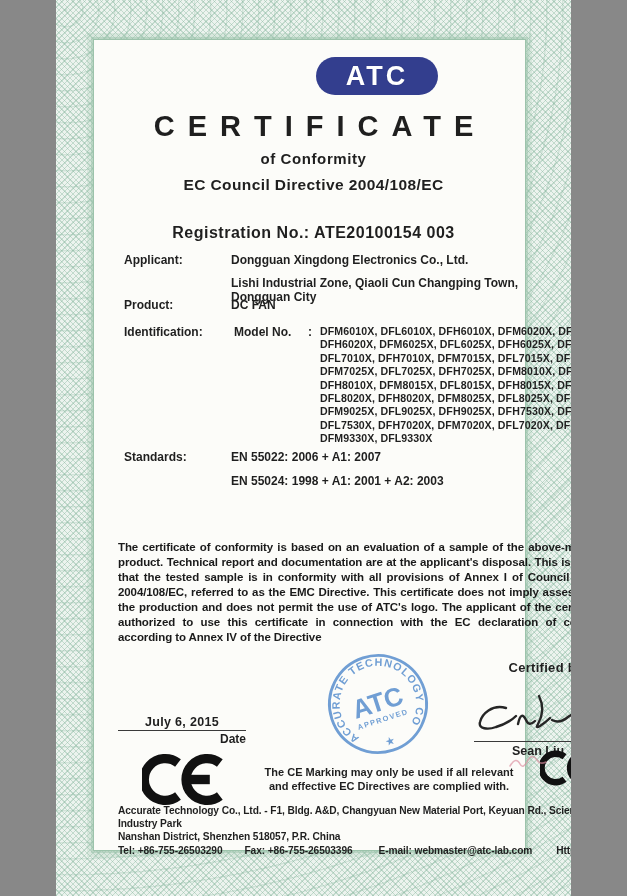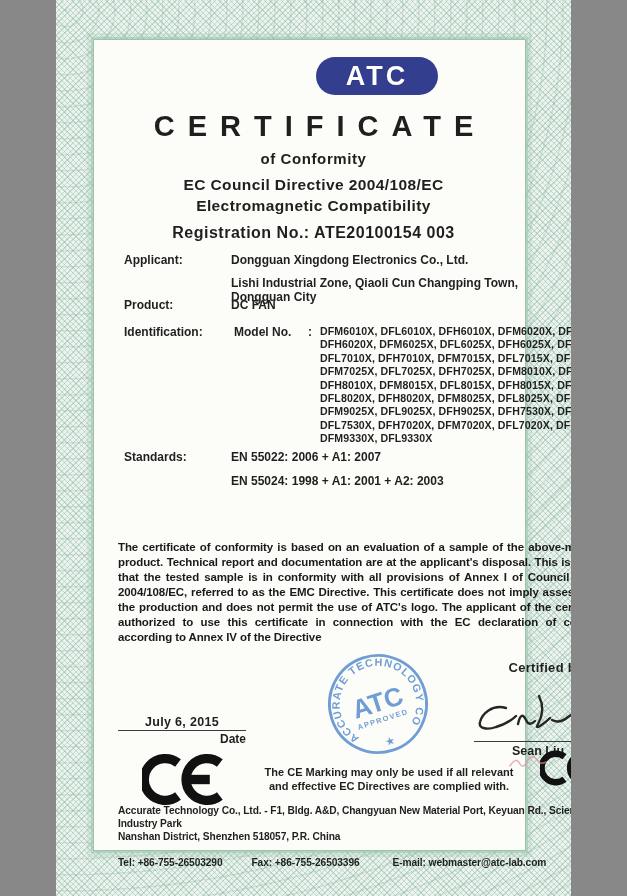--- a/index.html
+++ b/index.html
@@ -65,40 +65,39 @@
   .date-line{border-top:1.6px solid #3a3a3a;margin:1px 0 1px 0;}
   .date-label{font-size:12px;font-weight:bold;text-align:right;}
 
   .ce-left{left:86px;top:752px;width:88px;height:55px;}
   .ce-right{left:484px;top:749px;width:60px;height:38px;}
   .ink{left:450px;top:748px;width:44px;height:26px;opacity:.65;}
 
   .ce-note{left:200px;top:765px;width:266px;font-size:11px;font-weight:bold;line-height:14px;text-align:center;}
 
   .footer{left:62px;top:804px;width:506px;font-size:10.2px;font-weight:bold;line-height:13.2px;letter-spacing:-.1px;}
-  .footer-row{display:flex;gap:7px;margin-top:12px;align-items:center;}
+  .footer-row{display:flex;gap:0;margin-top:0;align-items:center;}
   .footer-row span{white-space:nowrap;}
   .footer-row .gap1{margin-right:22px;}
   .footer-row .gap2{margin-right:26px;}
   .footer-row .gap3{margin-right:24px;}
 </style>
 </head>
 <body>
 
 <div class="page">
   <div class="sheet"></div>
 
   <div class="abs logo-pill">
     <span>ATC</span>
   </div>
 
   <div class="abs subtitle center">of Conformity</div>
   <div class="abs title center">CERTIFICATE</div>
   <div class="abs directive center">EC Council Directive 2004/108/EC</div>
-  <div class="abs compat center">Electromagnetic Compatibility</div>
   <div class="abs registration center">
     <span>Registration No.:</span>
     <span>ATE20100154 003</span>
   </div>
 
   <div class="abs flabel" style="top:253px;">Applicant:</div>
   <div class="abs fval" style="top:276px;">Lishi Industrial Zone, Qiaoli Cun Changping Town, Dongguan City</div>
   <div class="abs fval" style="top:253px;">Dongguan Xingdong Electronics Co., Ltd.</div>
 
   <div class="abs flabel" style="top:298px;">Product:</div>

